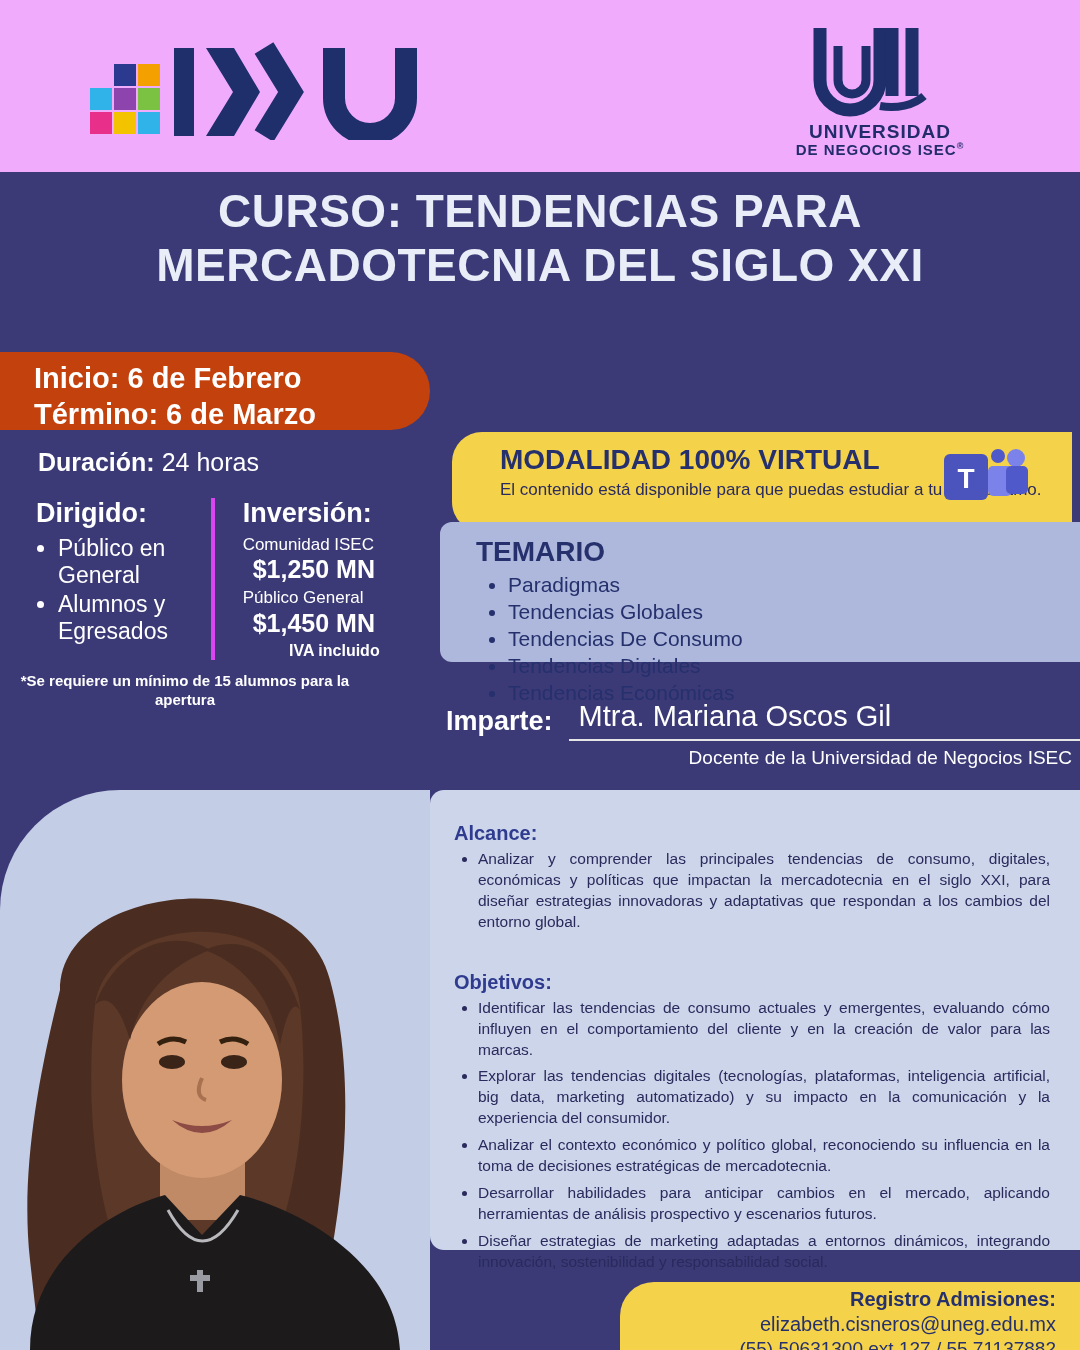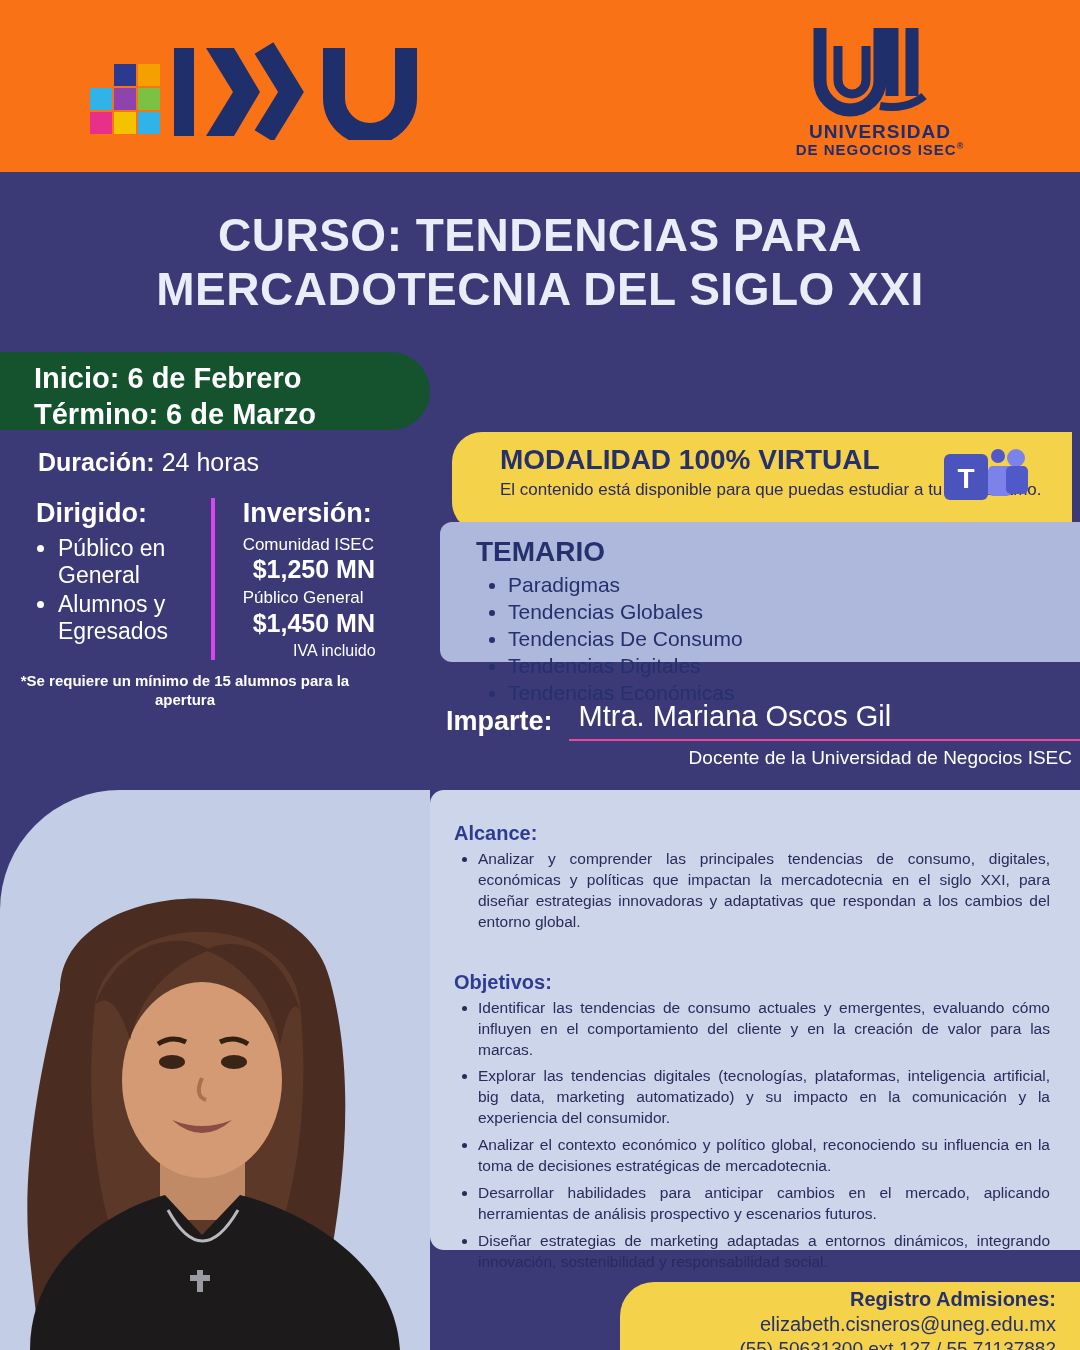--- a/index.html
+++ b/index.html
@@ -6,66 +6,66 @@
   body{
     width:1080px;height:1350px;
     font-family:"Liberation Sans", sans-serif;
     background:#3b3a77;
     position:relative;
     overflow:hidden;
   }
   
   .header{
     position:absolute;left:0;top:0;width:1080px;height:172px;
-    background:#f97316;
+    background:#f0abfc;
   }
   .ixu-logo{position:absolute;left:88px;top:30px;width:360px;height:110px;}
   .uni-logo{position:absolute;left:780px;top:18px;width:200px;height:146px;text-align:center;}
   .uni-logo .uni-name{
     font-weight:bold;color:#232c6b;letter-spacing:1px;line-height:1.05;
   }
   .uni-name1{font-size:19px;}
   .uni-name2{font-size:15px;}
   .reg{font-size:9px;vertical-align:super;}
 
   
   .title-band{
     position:absolute;left:0;top:172px;width:1080px;height:180px;
     background:#3b3a77;
   }
   .title-band h1{
-    margin:0;padding-top:36px;text-align:center;color:#e8edf7;
+    margin:0;padding-top:12px;text-align:center;color:#e8edf7;
     font-size:46px;line-height:1.18;font-weight:bold;letter-spacing:0.5px;
   }
 
   
   .date-pill{
     position:absolute;left:0;top:352px;width:430px;height:78px;
-    background:#14532d;border-radius:0 40px 40px 0;
+    background:#c2410c;border-radius:0 40px 40px 0;
     color:#fff;font-weight:bold;font-size:29px;
     padding:8px 0 0 34px;box-sizing:border-box;line-height:1.25;
   }
 
   
   .duration{
     position:absolute;left:38px;top:448px;color:#fff;font-size:25px;
   }
   .duration b{font-weight:bold;}
   .duration span{font-weight:normal;}
 
   .left-block{position:absolute;left:36px;top:498px;width:390px;color:#fff;}
   .lb-cols{display:flex;}
   .lb-left{width:176px;padding-right:10px;}
   .lb-right{width:196px;border-left:4px solid #d946ef;padding-left:28px;}
   .lb-head{font-size:27px;font-weight:bold;margin-bottom:6px;}
   .lb-list{margin:0;padding-left:22px;font-size:23px;line-height:1.18;}
   .lb-list li{margin-bottom:2px;}
   .inv-small{font-size:17px;line-height:1.2;}
   .inv-big{font-size:25px;font-weight:bold;margin:0 0 4px 10px;}
-  .inv-iva{font-size:16px;font-weight:normal;text-align:center;margin-top:4px;}
+  .inv-iva{font-size:16px;font-weight:bold;text-align:center;margin-top:4px;}
   .min-note{
     position:absolute;left:10px;top:672px;width:350px;text-align:center;
     color:#fff;font-size:15px;font-weight:bold;line-height:1.25;
   }
 
   
   .modality{
     position:absolute;left:452px;top:432px;width:620px;height:100px;
     background:#f4d24a;border-radius:30px 0 0 30px;
     box-sizing:border-box;padding:12px 0 0 48px;color:#2f2f6b;
@@ -83,21 +83,21 @@
   .temario h2{margin:0 0 4px;font-size:28px;font-weight:bold;}
   .temario ul{margin:0;padding-left:32px;font-size:21px;line-height:1.28;}
 
   
   .imparte{
     position:absolute;left:446px;top:700px;width:634px;color:#fff;
   }
   .imparte-row{display:flex;align-items:flex-end;justify-content:space-between;}
   .imparte-label{font-size:27px;font-weight:bold;padding-bottom:4px;}
   .imparte-name{
-    flex:1;margin-left:16px;border-bottom:2px solid #ec4899;
+    flex:1;margin-left:16px;border-bottom:2px solid #e5e5e5;
     font-size:29px;padding:0 0 6px 10px;
   }
   .imparte-sub{text-align:right;font-size:19px;margin-top:6px;padding-right:8px;}
 
   
   .content-panel{
     position:absolute;left:430px;top:790px;width:650px;height:460px;
     background:#ccd5ea;border-radius:14px 0 0 14px;
     box-sizing:border-box;padding:32px 30px 0 16px;color:#2a2a5c;
   }

